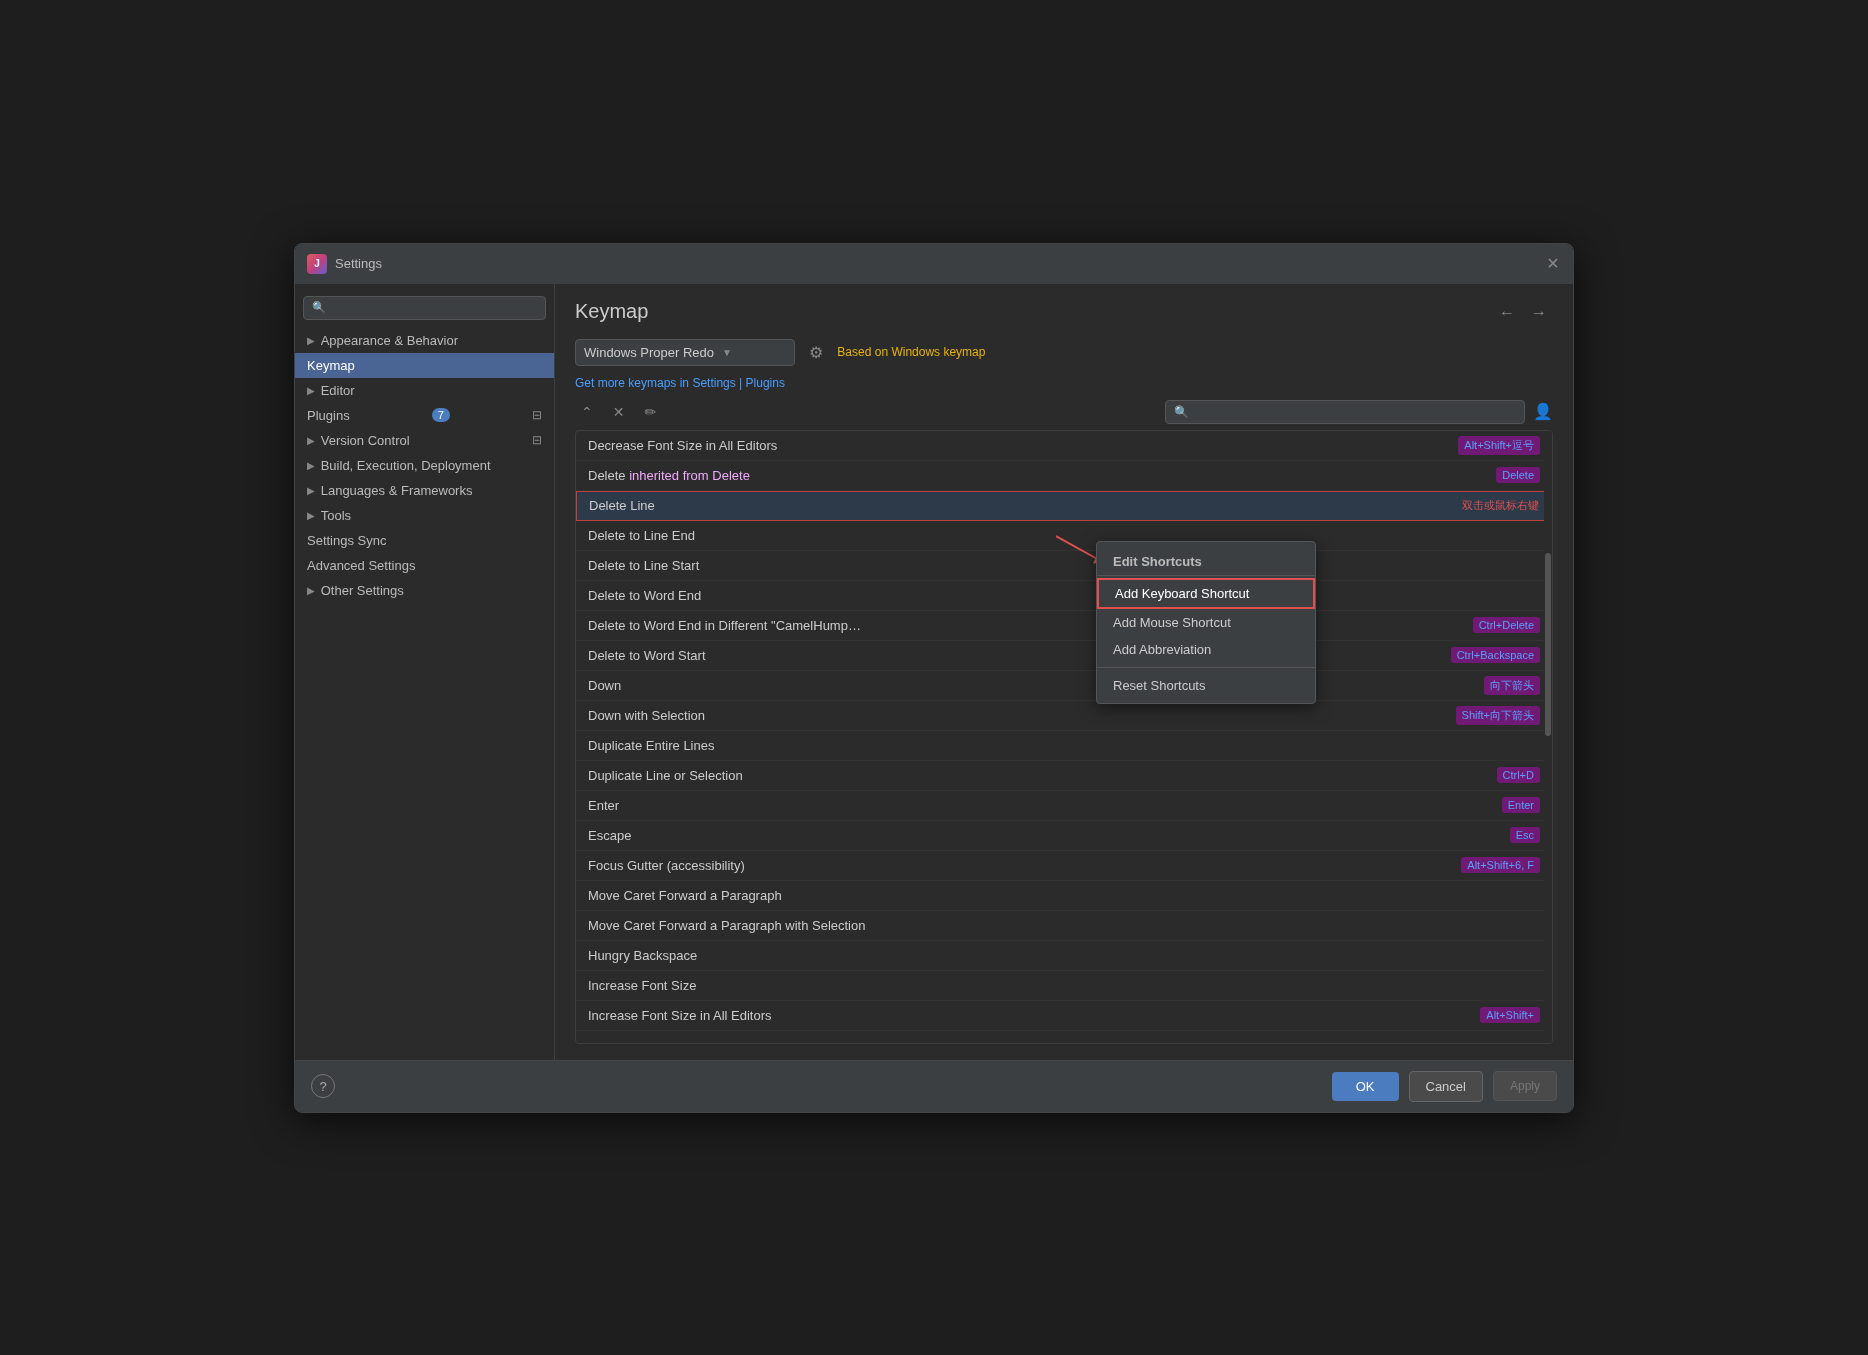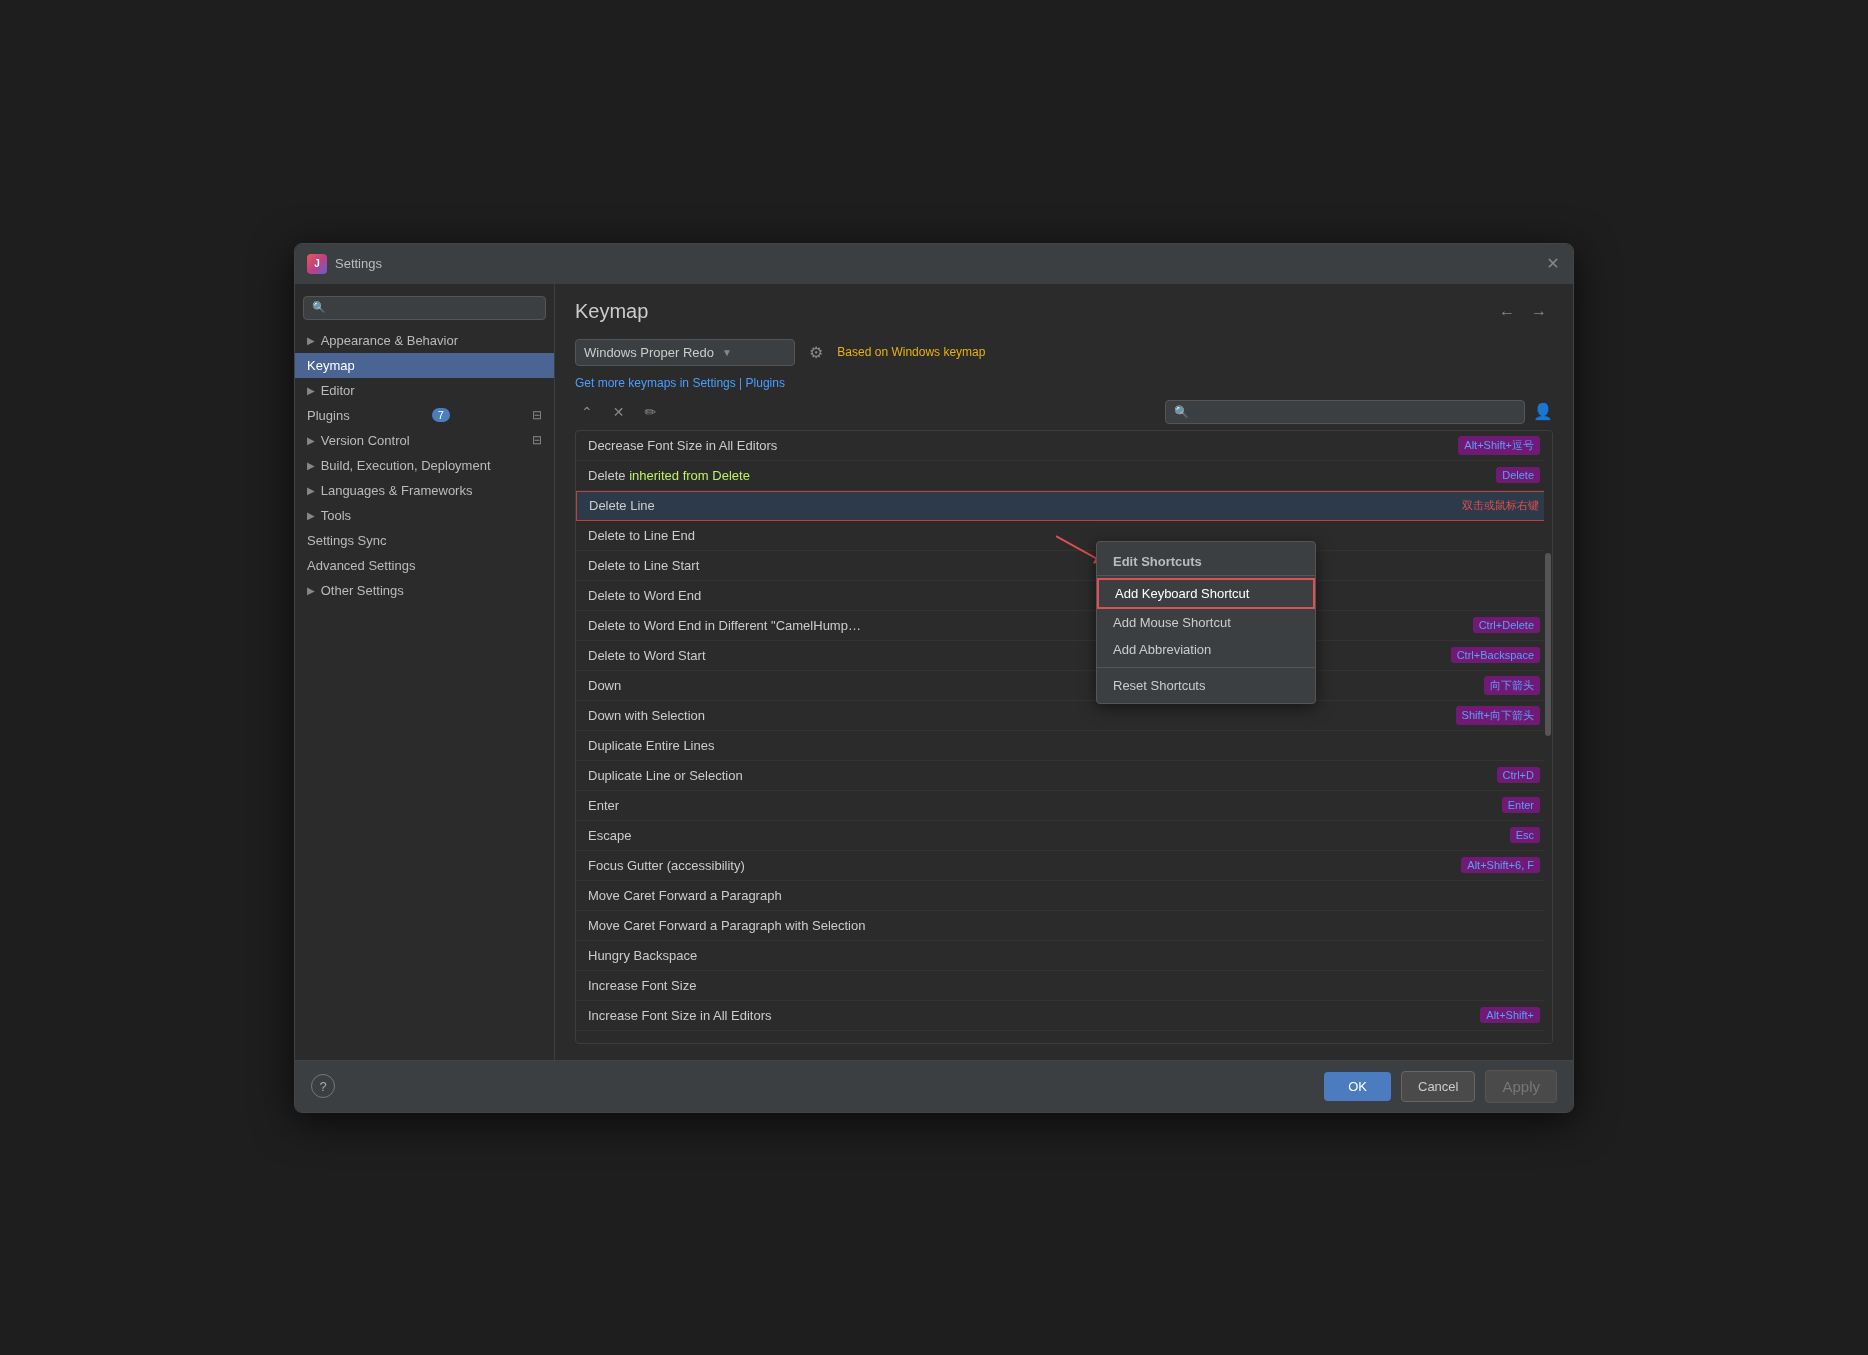--- a/index.html
+++ b/index.html
@@ -355,21 +355,21 @@
       cursor: pointer;
       font-size: 13px;
     }
     .btn-apply {
       background: #4a4a4a;
       color: #777;
       border: 1px solid #555;
       border-radius: 4px;
       padding: 7px 16px;
       cursor: pointer;
-      font-size: 15px;
+      font-size: 12px;
     }
     .list-wrap {
       position: relative;
     }
     .context-wrapper {
       position: absolute;
       top: 110px;
       left: 520px;
       z-index: 200;
     }
@@ -494,21 +494,21 @@
 
       <div class="keymap-list-container list-wrap">
         <div class="keymap-list">
 
           <div class="keymap-row">
             <span class="keymap-name">Decrease Font Size in All Editors</span>
             <span class="keymap-shortcut">Alt+Shift+逗号</span>
           </div>
 
           <div class="keymap-row">
-            <span class="keymap-name">Delete <span style="color:#bef264">inherited from Delete</span></span>
+            <span class="keymap-name">Delete <span style="color:#f0abfc">inherited from Delete</span></span>
             <span class="keymap-shortcut">Delete</span>
           </div>
 
           <div class="keymap-row selected" style="position:relative;">
             <span class="keymap-name">Delete Line</span>
             <span class="double-click-hint">双击或鼠标右键</span>
           </div>
 
           <div class="keymap-row">
             <span class="keymap-name">Delete to Line End</span>

